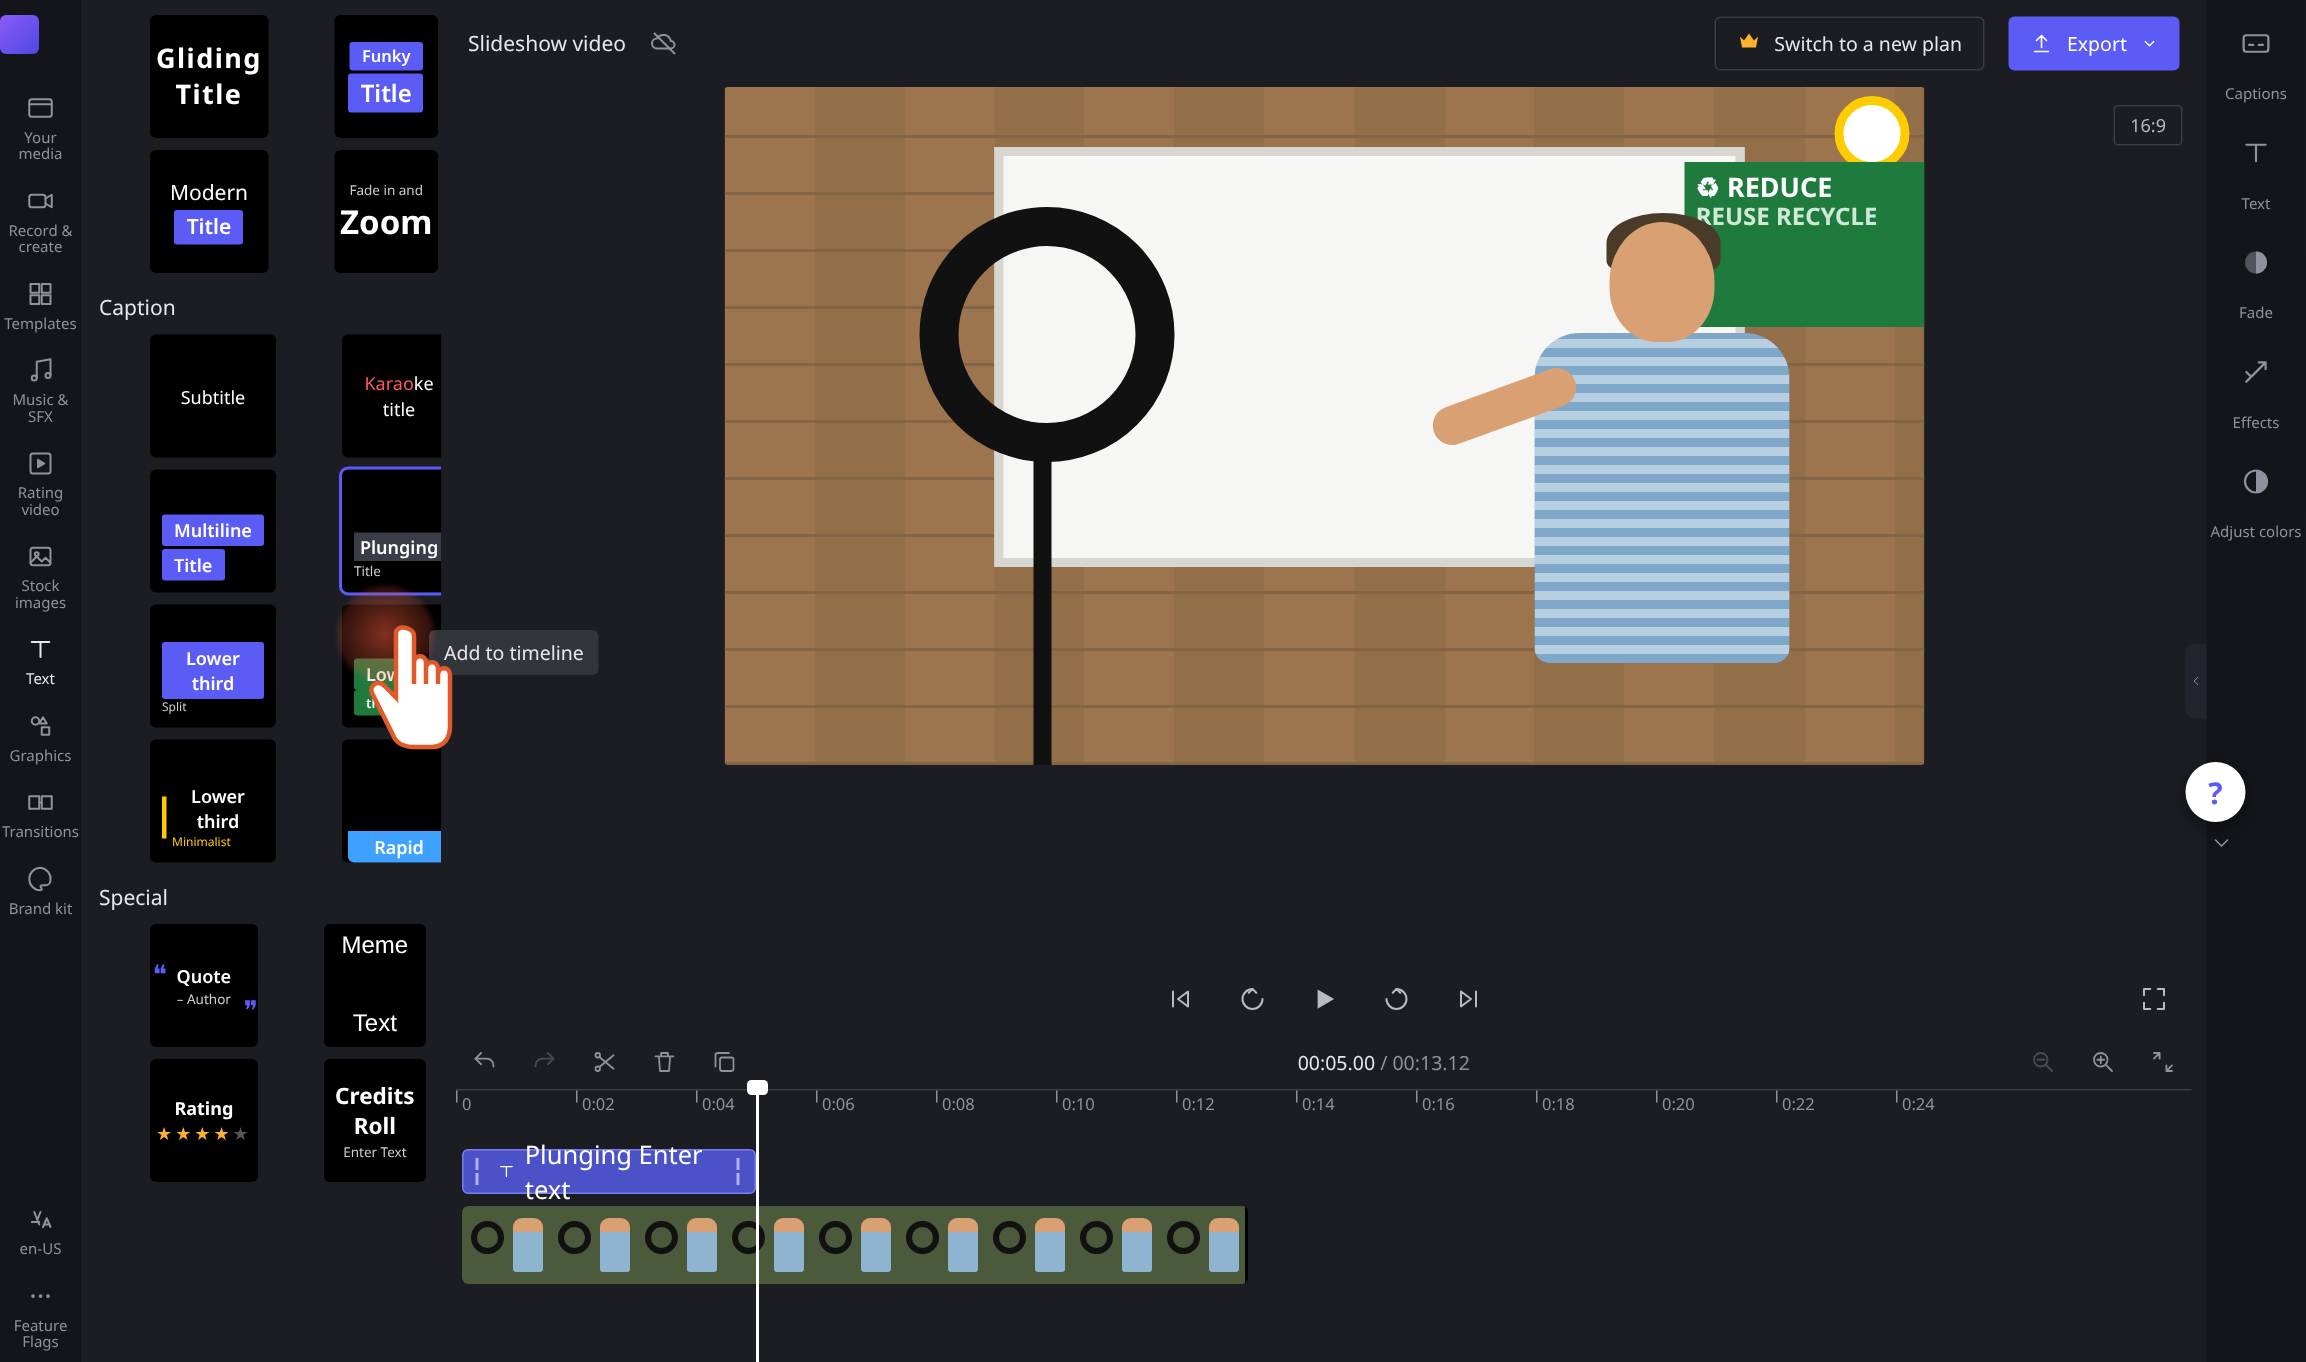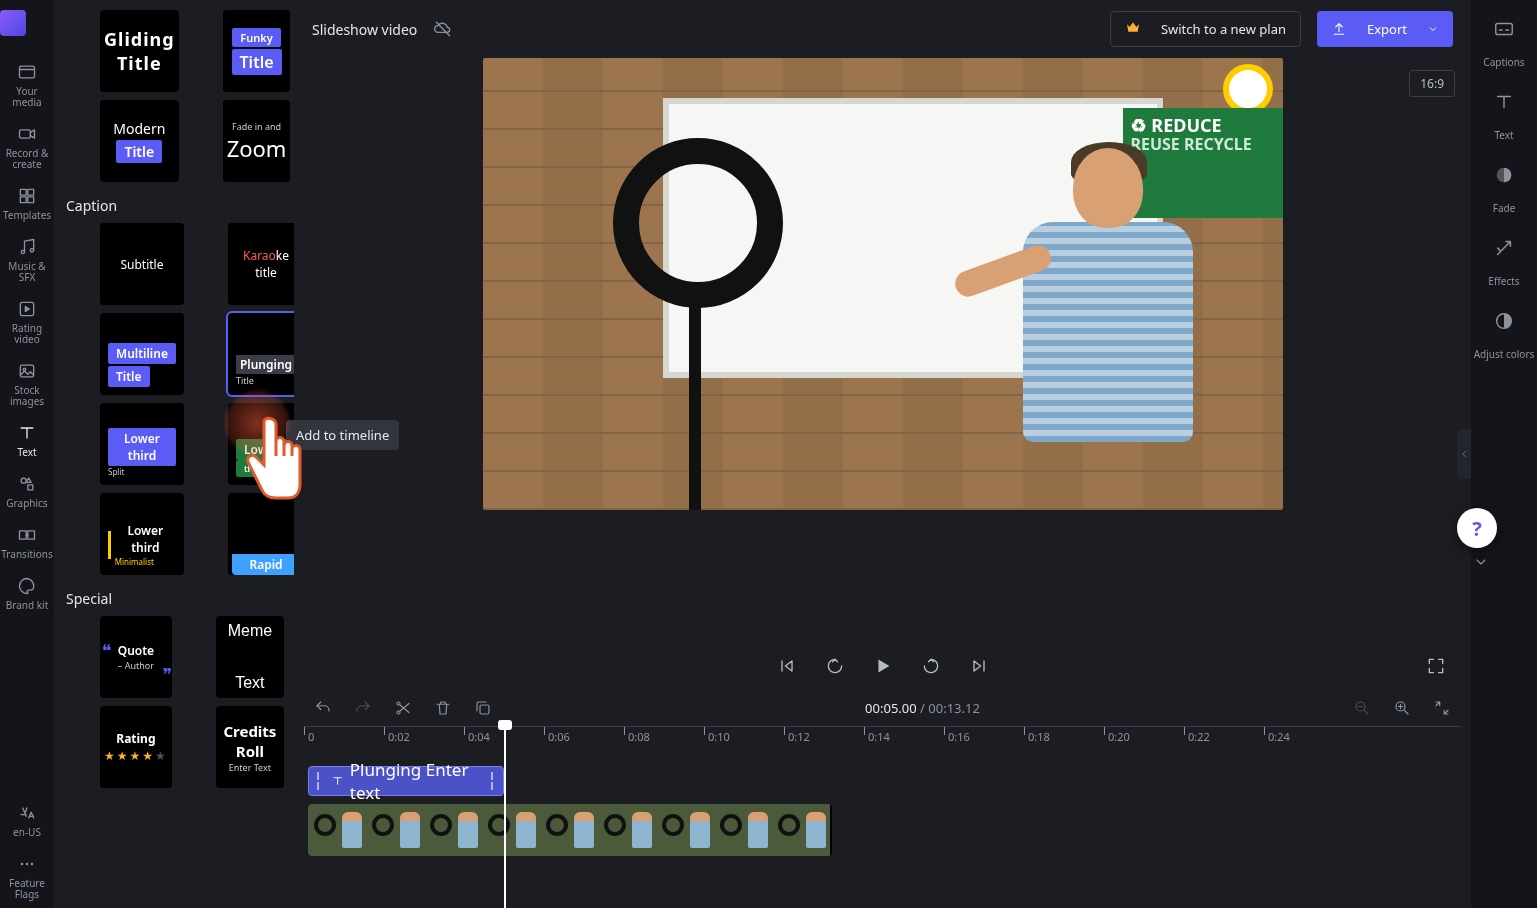--- a/index.html
+++ b/index.html
@@ -33,21 +33,21 @@
   .tile.sel{outline:2px solid var(--accent);}
   .section-h{font-size:14px;color:var(--fg-0);margin:6px 0 8px 2px;font-weight:400;}
   
   .pill{padding:2px 8px;border-radius:2px;font-weight:600;display:inline-block;}
   
   .main{flex:1;display:flex;flex-direction:column;background:var(--bg-1);position:relative;}
   .topbar{height:58px;display:flex;align-items:center;padding:0 18px;gap:16px;}
   .proj-name{color:var(--fg-0);font-size:14px;}
   .cloud-ico{color:var(--fg-2);}
   .top-spacer{flex:1;}
-  .btn{height:36px;border-radius:4px;display:flex;align-items:center;gap:20px;padding:0 14px;cursor:pointer;font-size:13px;}
+  .btn{height:36px;border-radius:4px;display:flex;align-items:center;gap:9px;padding:0 14px;cursor:pointer;font-size:13px;}
   .btn-switch{border:1px solid var(--border);color:var(--fg-0);}
   .btn-export{background:var(--accent);color:#fff;}
   .crown{color:#ffb02e;}
   
   .preview-wrap{flex:1;position:relative;display:flex;justify-content:center;align-items:flex-start;padding-top:0;}
   .preview{width:800px;height:452px;background:#000;border-radius:2px;position:relative;overflow:hidden;margin-top:0;}
   .aspect-badge{position:absolute;top:12px;right:16px;border:1px solid var(--border);color:var(--fg-1);padding:4px 10px;border-radius:3px;font-size:12px;background:var(--bg-1);}
   
   .scene{position:absolute;inset:0;}
   .brick{position:absolute;inset:0;background:
@@ -220,21 +220,21 @@
       <div class="tile">
         <span class="pill" style="background:#5b5bf5;font-size:11px">Funky</span>
         <span class="pill" style="background:#5b5bf5;font-size:16px;margin-top:2px">Title</span>
       </div>
       <div class="tile">
         <span style="font-size:14px">Modern</span>
         <span class="pill" style="background:#5b5bf5;font-size:14px;margin-top:2px">Title</span>
       </div>
       <div class="tile">
         <span style="font-size:9px;color:#ccc">Fade in and</span>
-        <span style="font-size:22px;font-weight:400">Zoom</span>
+        <span style="font-size:22px;font-weight:700">Zoom</span>
       </div>
     </div>
 
     <div class="section-h">Caption</div>
     <div class="tile-grid">
       <div class="tile">
           <span>Subtitle</span>
         </div>
       <div class="tile">
           <span><span style="color:#ff5a5a">Karao</span>ke title</span>

